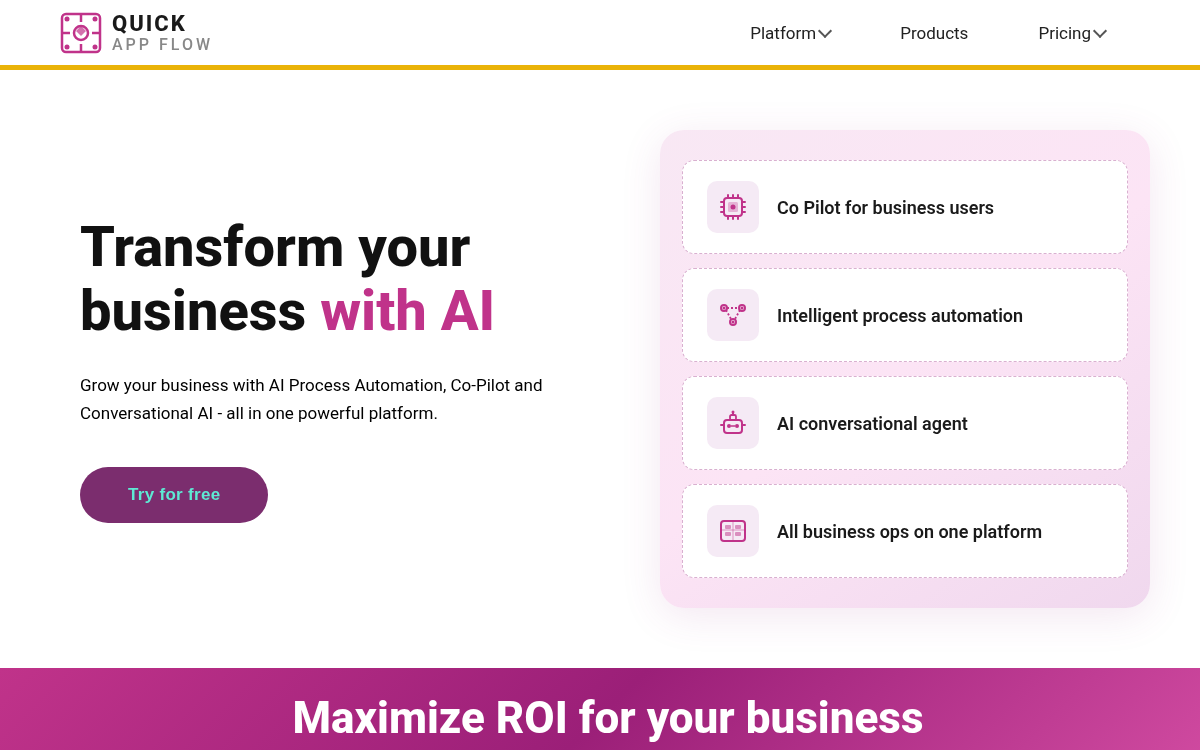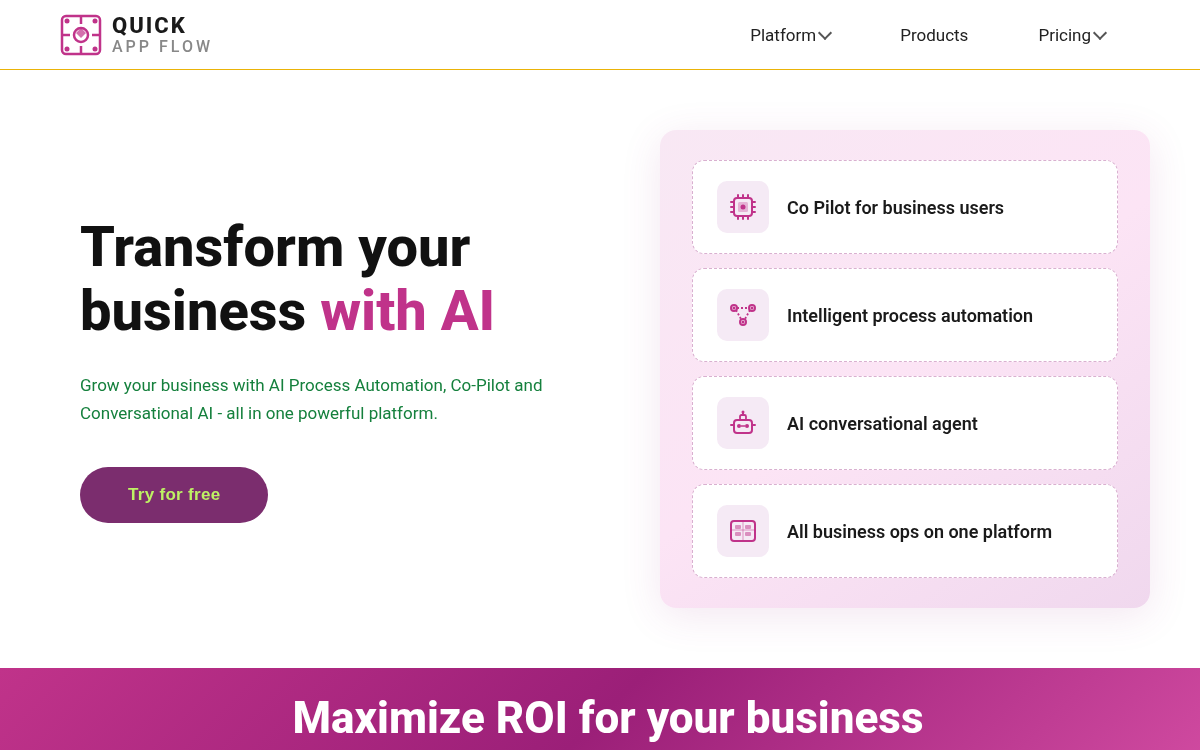--- a/index.html
+++ b/index.html
@@ -5,21 +5,21 @@
     * { margin: 0; padding: 0; box-sizing: border-box; }
     body { font-family: -apple-system, BlinkMacSystemFont, 'Segoe UI', Roboto, sans-serif; background: #fff; width: 1200px; height: 750px; overflow: hidden; }
 
     
     .header {
       display: flex;
       align-items: center;
       justify-content: space-between;
       padding: 0 60px;
       height: 70px;
-      border-bottom: 1px solid #eab308;
+      border-bottom: 5px solid #eab308;
       background: #fff;
       position: relative;
       z-index: 10;
     }
     .logo-area {
       display: flex;
       align-items: center;
       gap: 10px;
     }
     .logo-icon {
@@ -87,48 +87,48 @@
       color: #111;
       line-height: 1.15;
       margin-bottom: 28px;
     }
     .hero-title-accent {
       color: #C0338A;
       font-weight: 800;
     }
     .hero-desc {
       font-size: 17px;
-      color: #15803d;
+      color: #000000;
       line-height: 1.65;
       margin-bottom: 40px;
       max-width: 480px;
     }
     .btn-try {
       background: #7B2D6E;
-      color: #bef264;
+      color: #5eead4;
       border: none;
       border-radius: 28px;
       padding: 18px 48px;
       font-size: 17px;
       font-weight: 600;
       cursor: pointer;
       letter-spacing: 0.3px;
     }
 
     
     .hero-right {
       flex: 1;
       display: flex;
       align-items: center;
       justify-content: center;
     }
     .feature-panel {
       background: linear-gradient(145deg, #f8e8f4, #fce4f5, #f0d8ee);
-      border-radius: 16px;
-      padding: 30px 32px;
+      border-radius: 24px;
+      padding: 30px 22px;
       width: 490px;
       box-shadow: 0 8px 40px rgba(160, 60, 140, 0.12);
     }
     .feature-card {
       background: #fff;
       border: 1.5px dashed #d9b0d0;
       border-radius: 12px;
       display: flex;
       align-items: center;
       gap: 18px;

